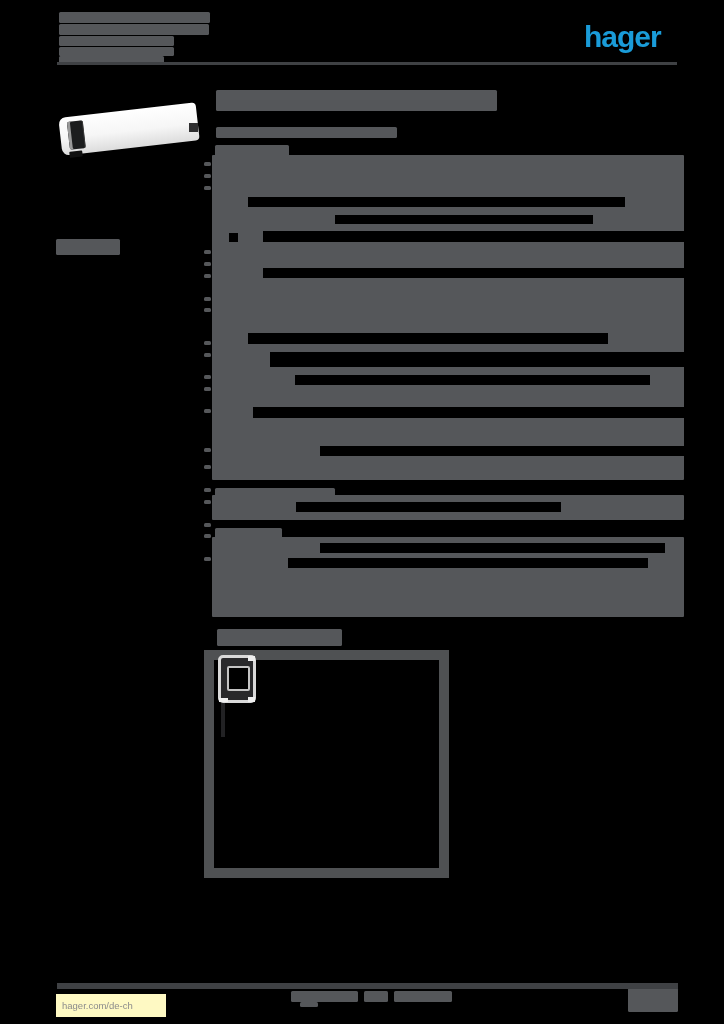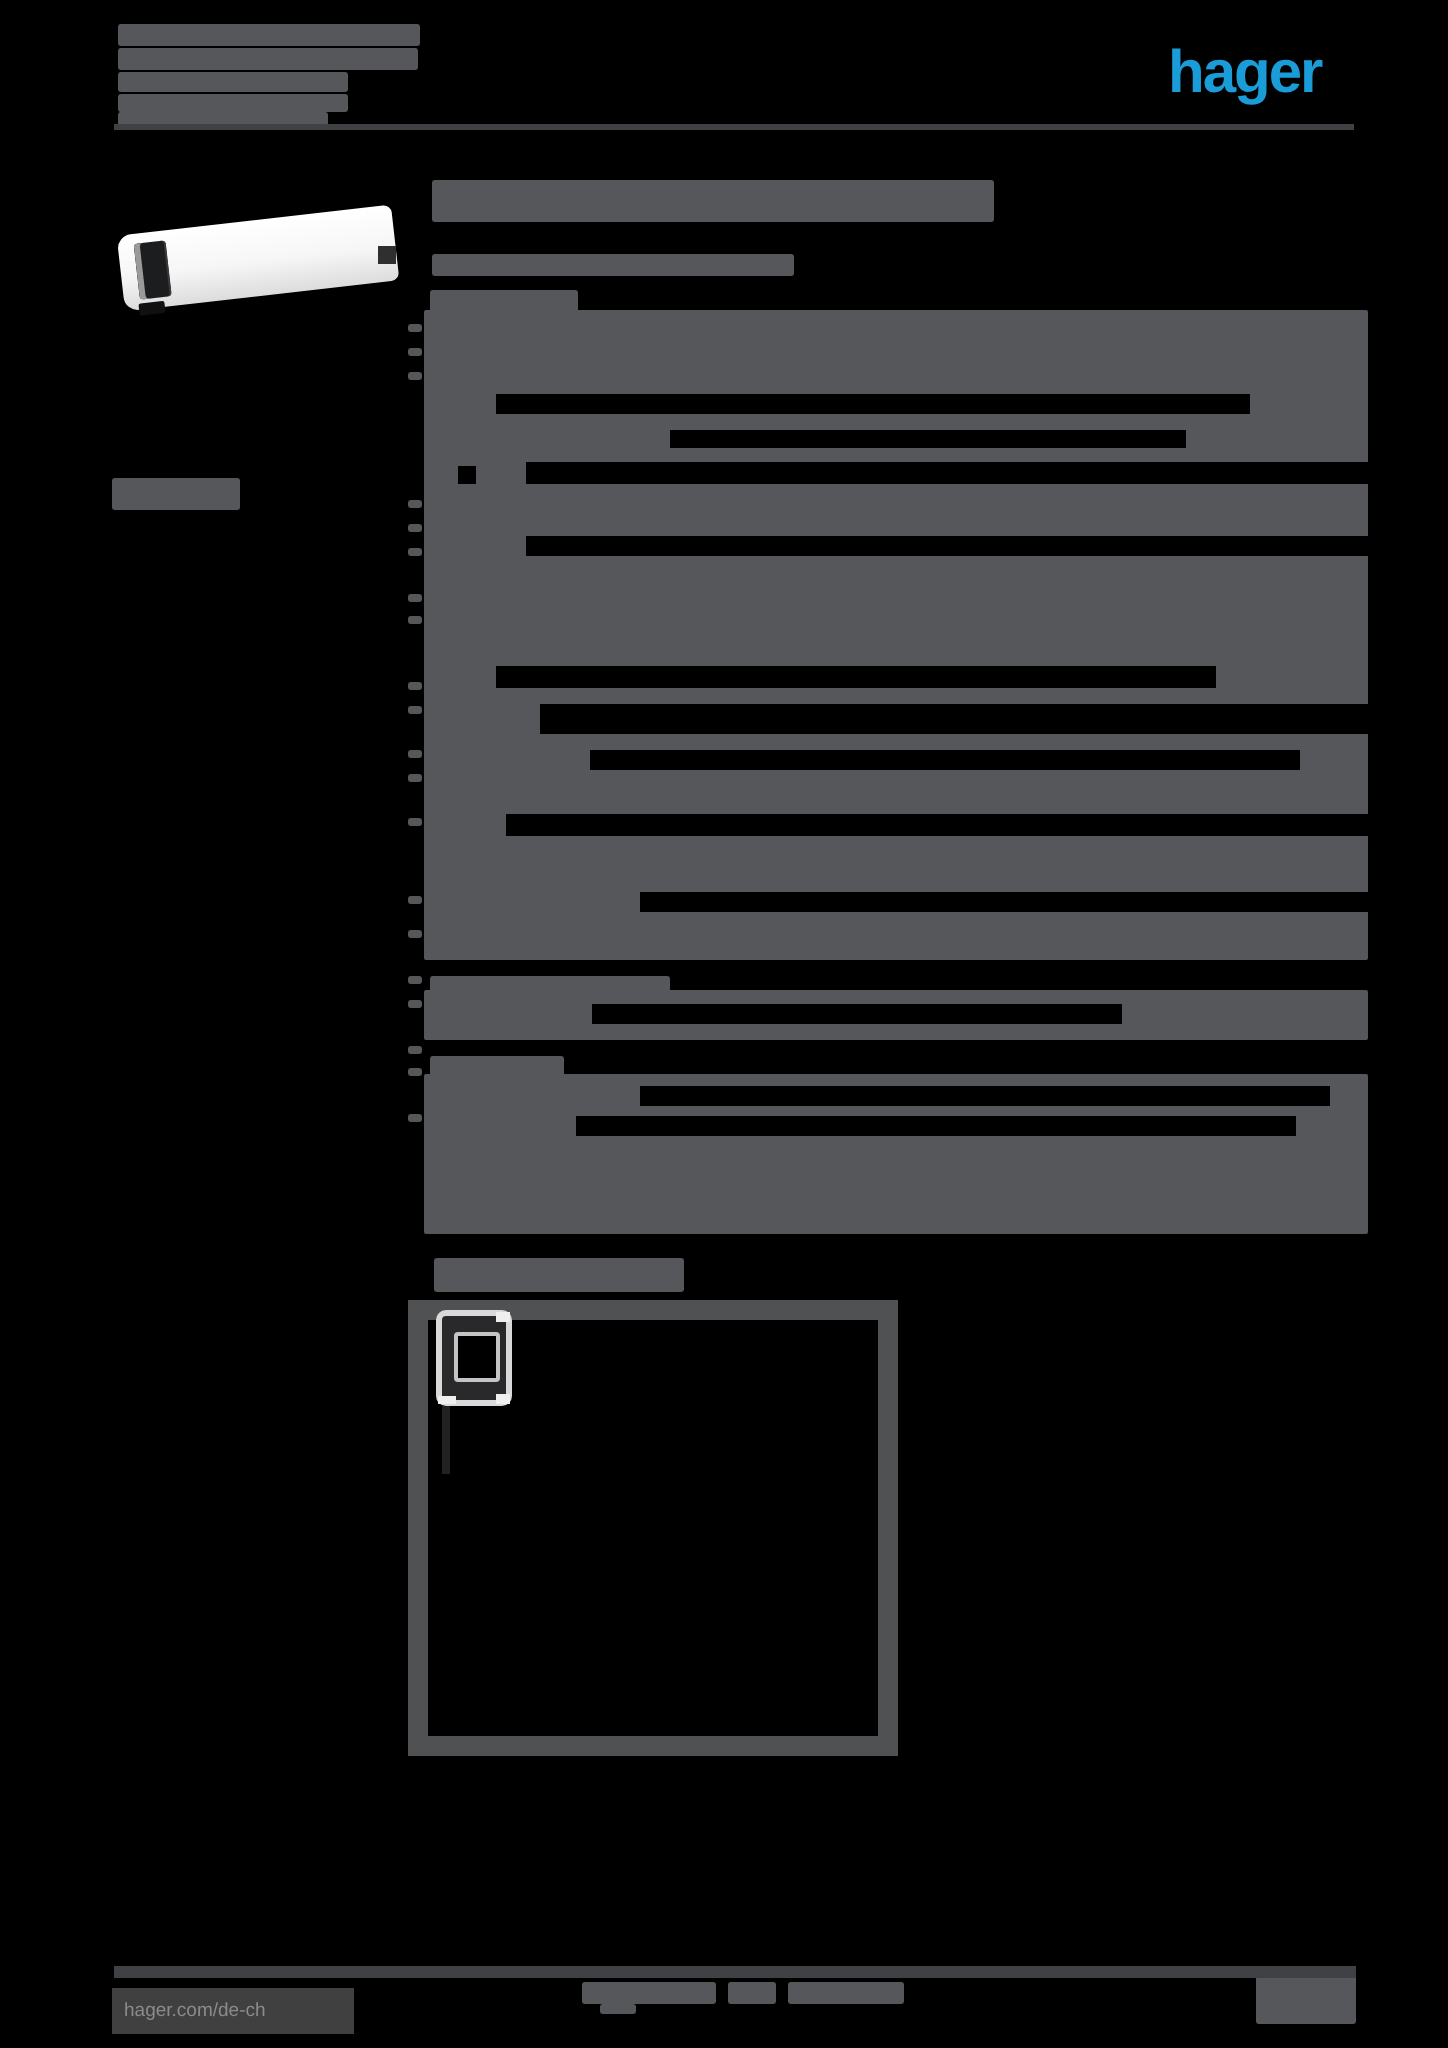--- a/index.html
+++ b/index.html
@@ -54,21 +54,21 @@
   .xsec-hole{
     position:absolute;left:6px;top:8px;width:19px;height:21px;
     background:#000;border:2px solid #c4c4c4;border-radius:2px;
   }
   .xsec-tab-tr{position:absolute;right:-2px;top:-2px;width:7px;height:5px;background:#efefef;}
   .xsec-tab-br{position:absolute;right:-2px;bottom:-2px;width:7px;height:5px;background:#efefef;}
   .xsec-tab-bl{position:absolute;left:-2px;bottom:-2px;width:9px;height:4px;background:#efefef;}
   .xsec-tail{left:221px;top:703px;width:4px;height:34px;background:#222224;}
   
   .url-box{
-    left:56px;top:994px;width:121px;height:23px;background:#404040;
+    left:56px;top:994px;width:110px;height:23px;background:#fef9c3;
   }
   .url-box span{
     display:block;padding-left:6px;font-size:9.5px;line-height:23px;
     color:#8b8b8b;
   }
 </style>
 </head>
 <body>
 
 <div class="page">

